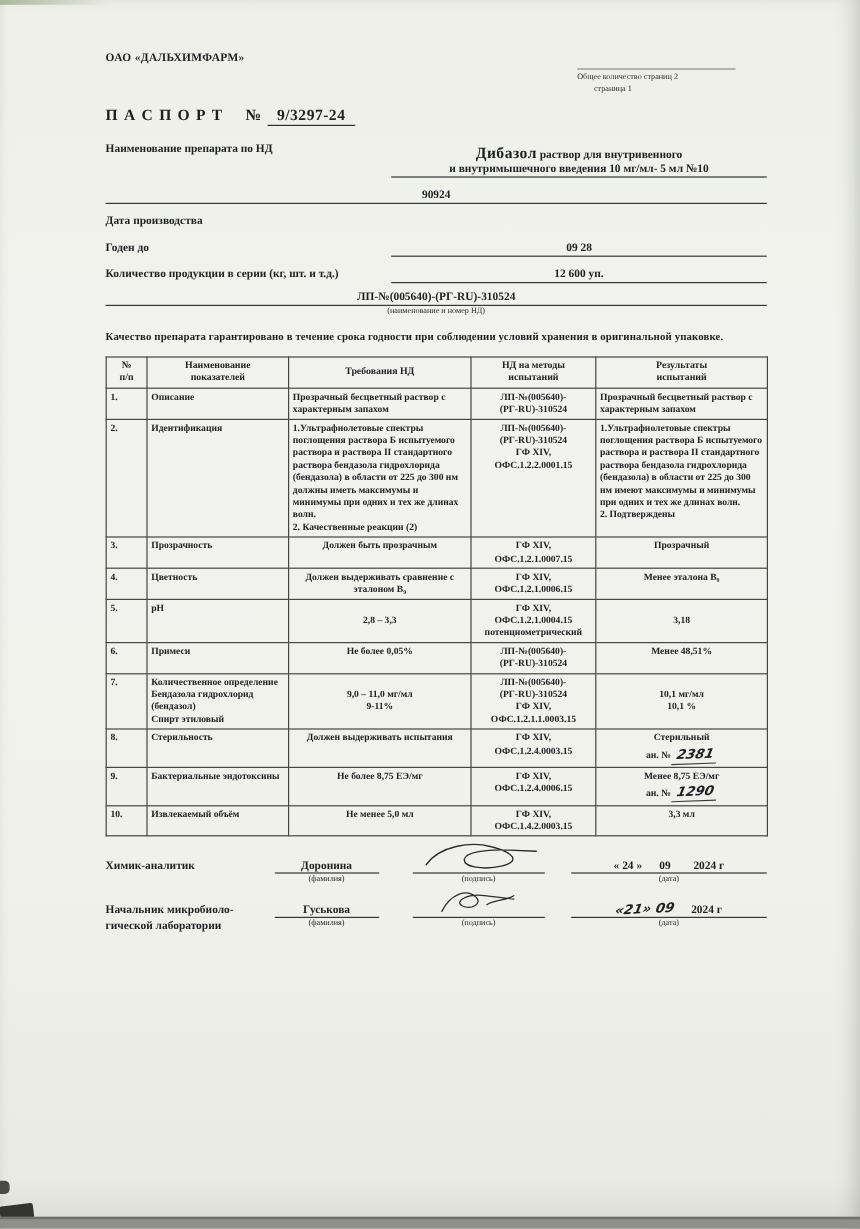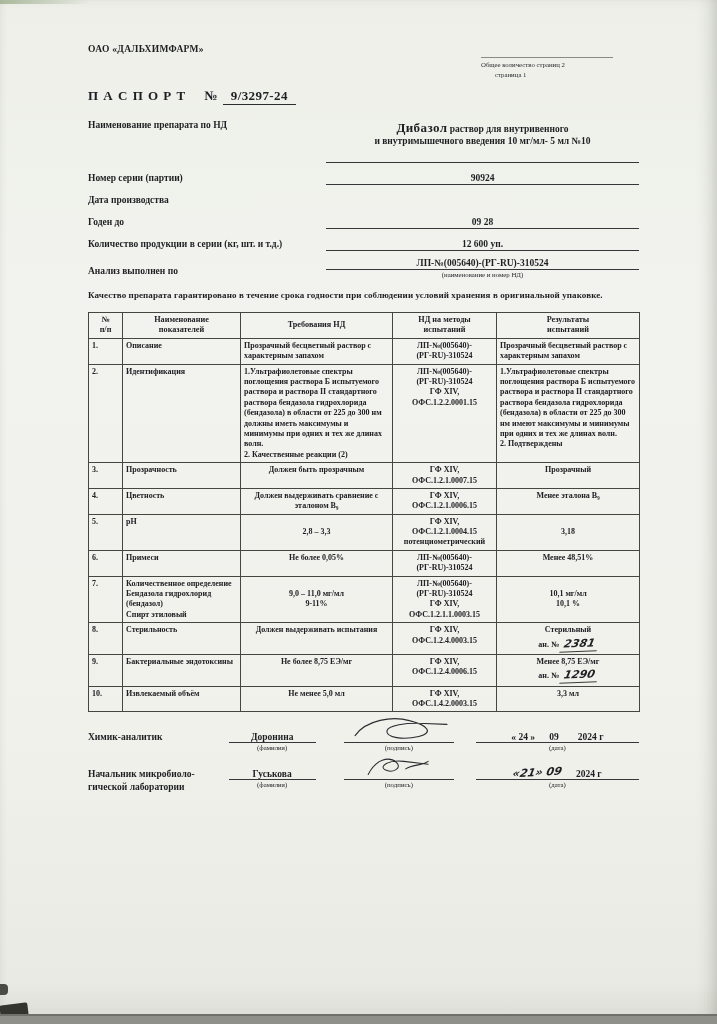--- a/index.html
+++ b/index.html
@@ -24,21 +24,21 @@
 
   .fields { margin-top:16px; }
   .frow { display:flex; align-items:flex-end; margin-bottom:7px; min-height:15px; }
   .flabel { width:238px; font-size:9.5px; font-weight:bold; line-height:1.2; padding-bottom:1px; }
   .fval { flex:1; text-align:center; font-size:9.5px; font-weight:bold;
     border-bottom:1px solid #35363a; padding-bottom:1px; }
   .frow-name { align-items:flex-start; }
   .fval-stack { flex:1; text-align:center; }
   .fval-stack .line1 { font-size:9.5px; font-weight:bold; }
   .fval-stack .line1 .drug { font-size:13px; letter-spacing:.4px; }
-  .fval-stack .line2 { font-size:9.5px; font-weight:bold; border-bottom:1px solid #35363a; padding-bottom:16px; }
+  .fval-stack .line2 { font-size:9.5px; font-weight:bold; border-bottom:1px solid #35363a; padding-bottom:1px; }
   .fval-col { flex:1; }
   .fnote { text-align:center; font-size:6.8px; font-weight:normal; margin-top:1px; }
 
   .quality { margin-top:11px; font-size:9px; font-weight:bold; line-height:1.5; letter-spacing:.1px; }
 
   table.spec { margin-top:9px; width:551px; border-collapse:collapse; table-layout:fixed;
     font-size:8px; font-weight:bold; color:#202125; }
   table.spec th, table.spec td { border:1px solid #45463f; padding:2px 3px; vertical-align:top; line-height:1.3; }
   table.spec th { text-align:center; vertical-align:middle; font-size:8.2px; }
   .pre { white-space:pre-line; }
@@ -98,40 +98,38 @@
         <div class="flabel">Наименование препарата по НД</div>
         <div class="fval-stack">
           <div class="line1">
             <span class="drug">Дибазол</span><span> раствор для внутривенного</span>
           </div>
           <div class="line2">и внутримышечного введения 10 мг/мл- 5 мл №10</div>
         </div>
       </div>
 
       <div class="frow">
-        <div class="flabel">Номер серии (партии)</div>
         <div class="fval">90924</div>
       </div>
 
       <div class="frow">
         <div class="flabel">Дата производства</div>
       </div>
 
       <div class="frow">
         <div class="flabel">Годен до</div>
         <div class="fval">09 28</div>
       </div>
 
       <div class="frow">
         <div class="flabel">Количество продукции в серии (кг, шт. и т.д.)</div>
         <div class="fval">12 600 уп.</div>
       </div>
 
       <div class="frow">
-        <div class="flabel">Анализ выполнен по</div>
         <div class="fval-col">
           <div class="fval">ЛП-№(005640)-(РГ-RU)-310524</div>
           <div class="fnote">(наименование и номер НД)</div>
         </div>
       </div>
     </div>
 
     <div class="quality">Качество препарата гарантировано в течение срока годности  при соблюдении условий хранения  в оригинальной упаковке.</div>
 
     <table class="spec">

